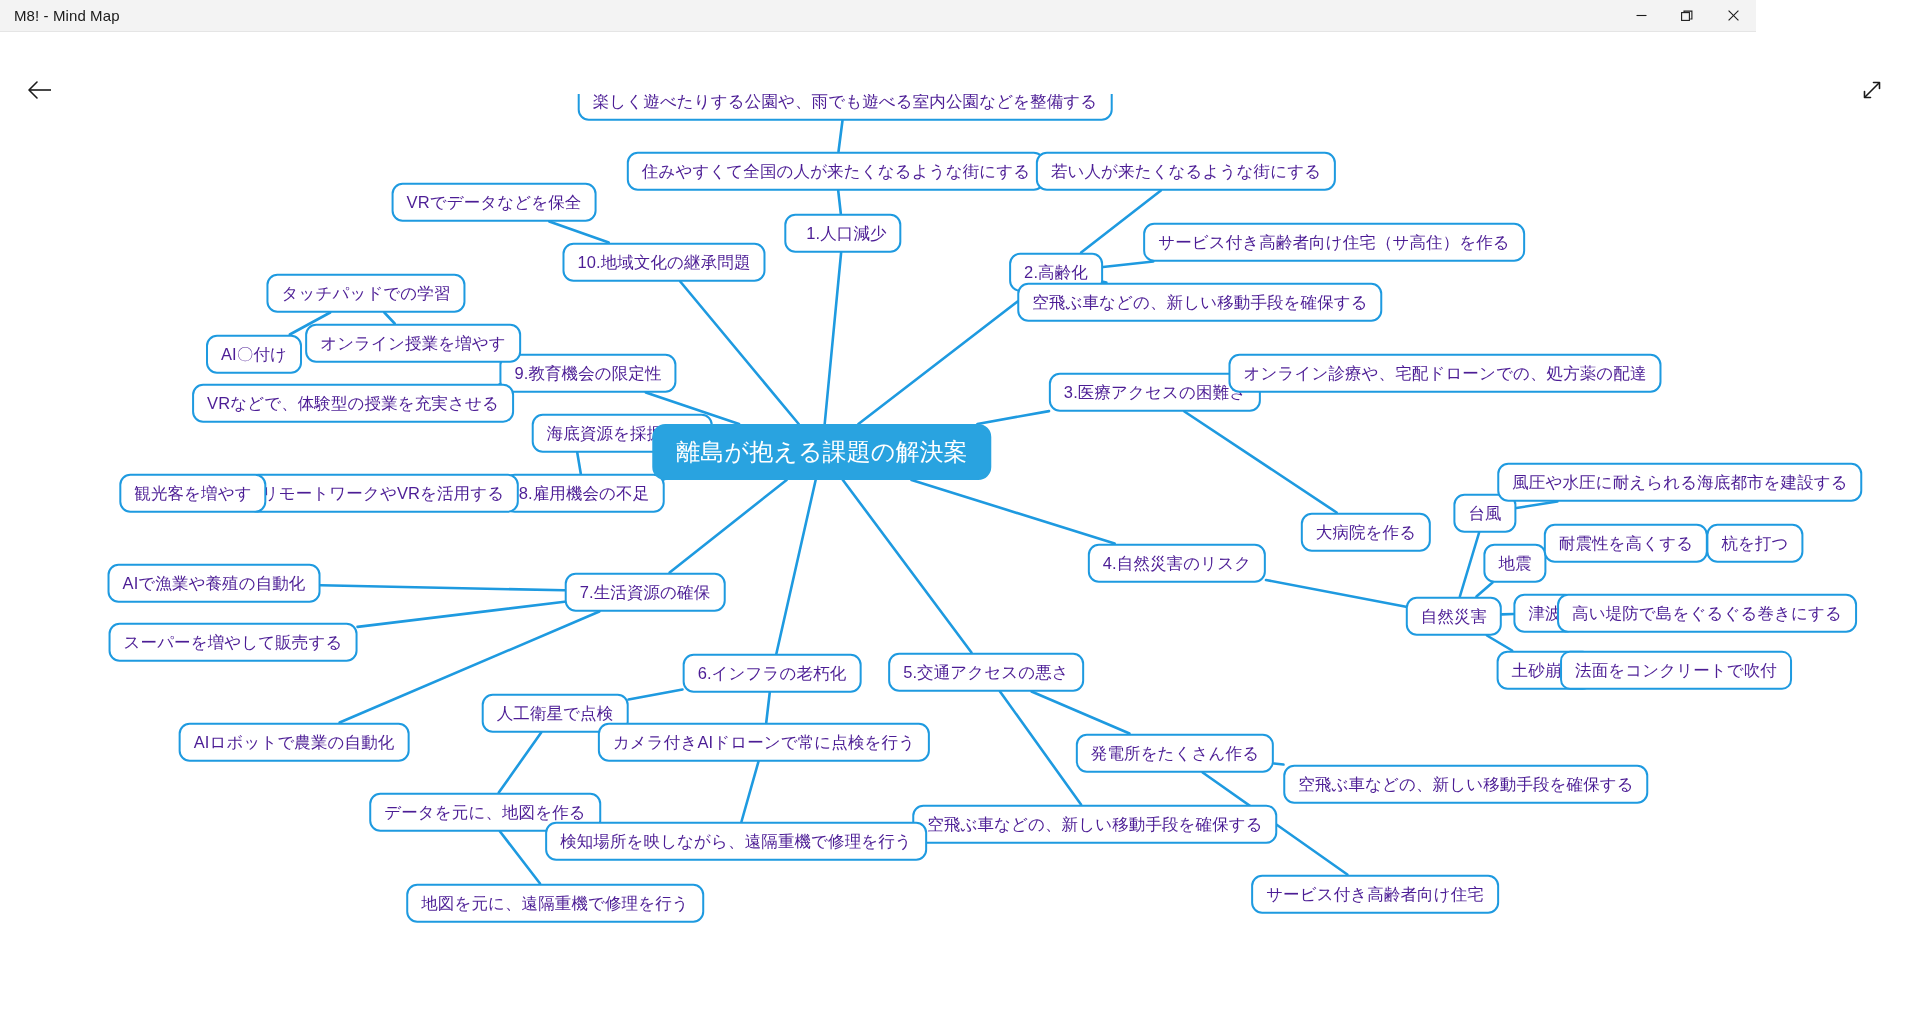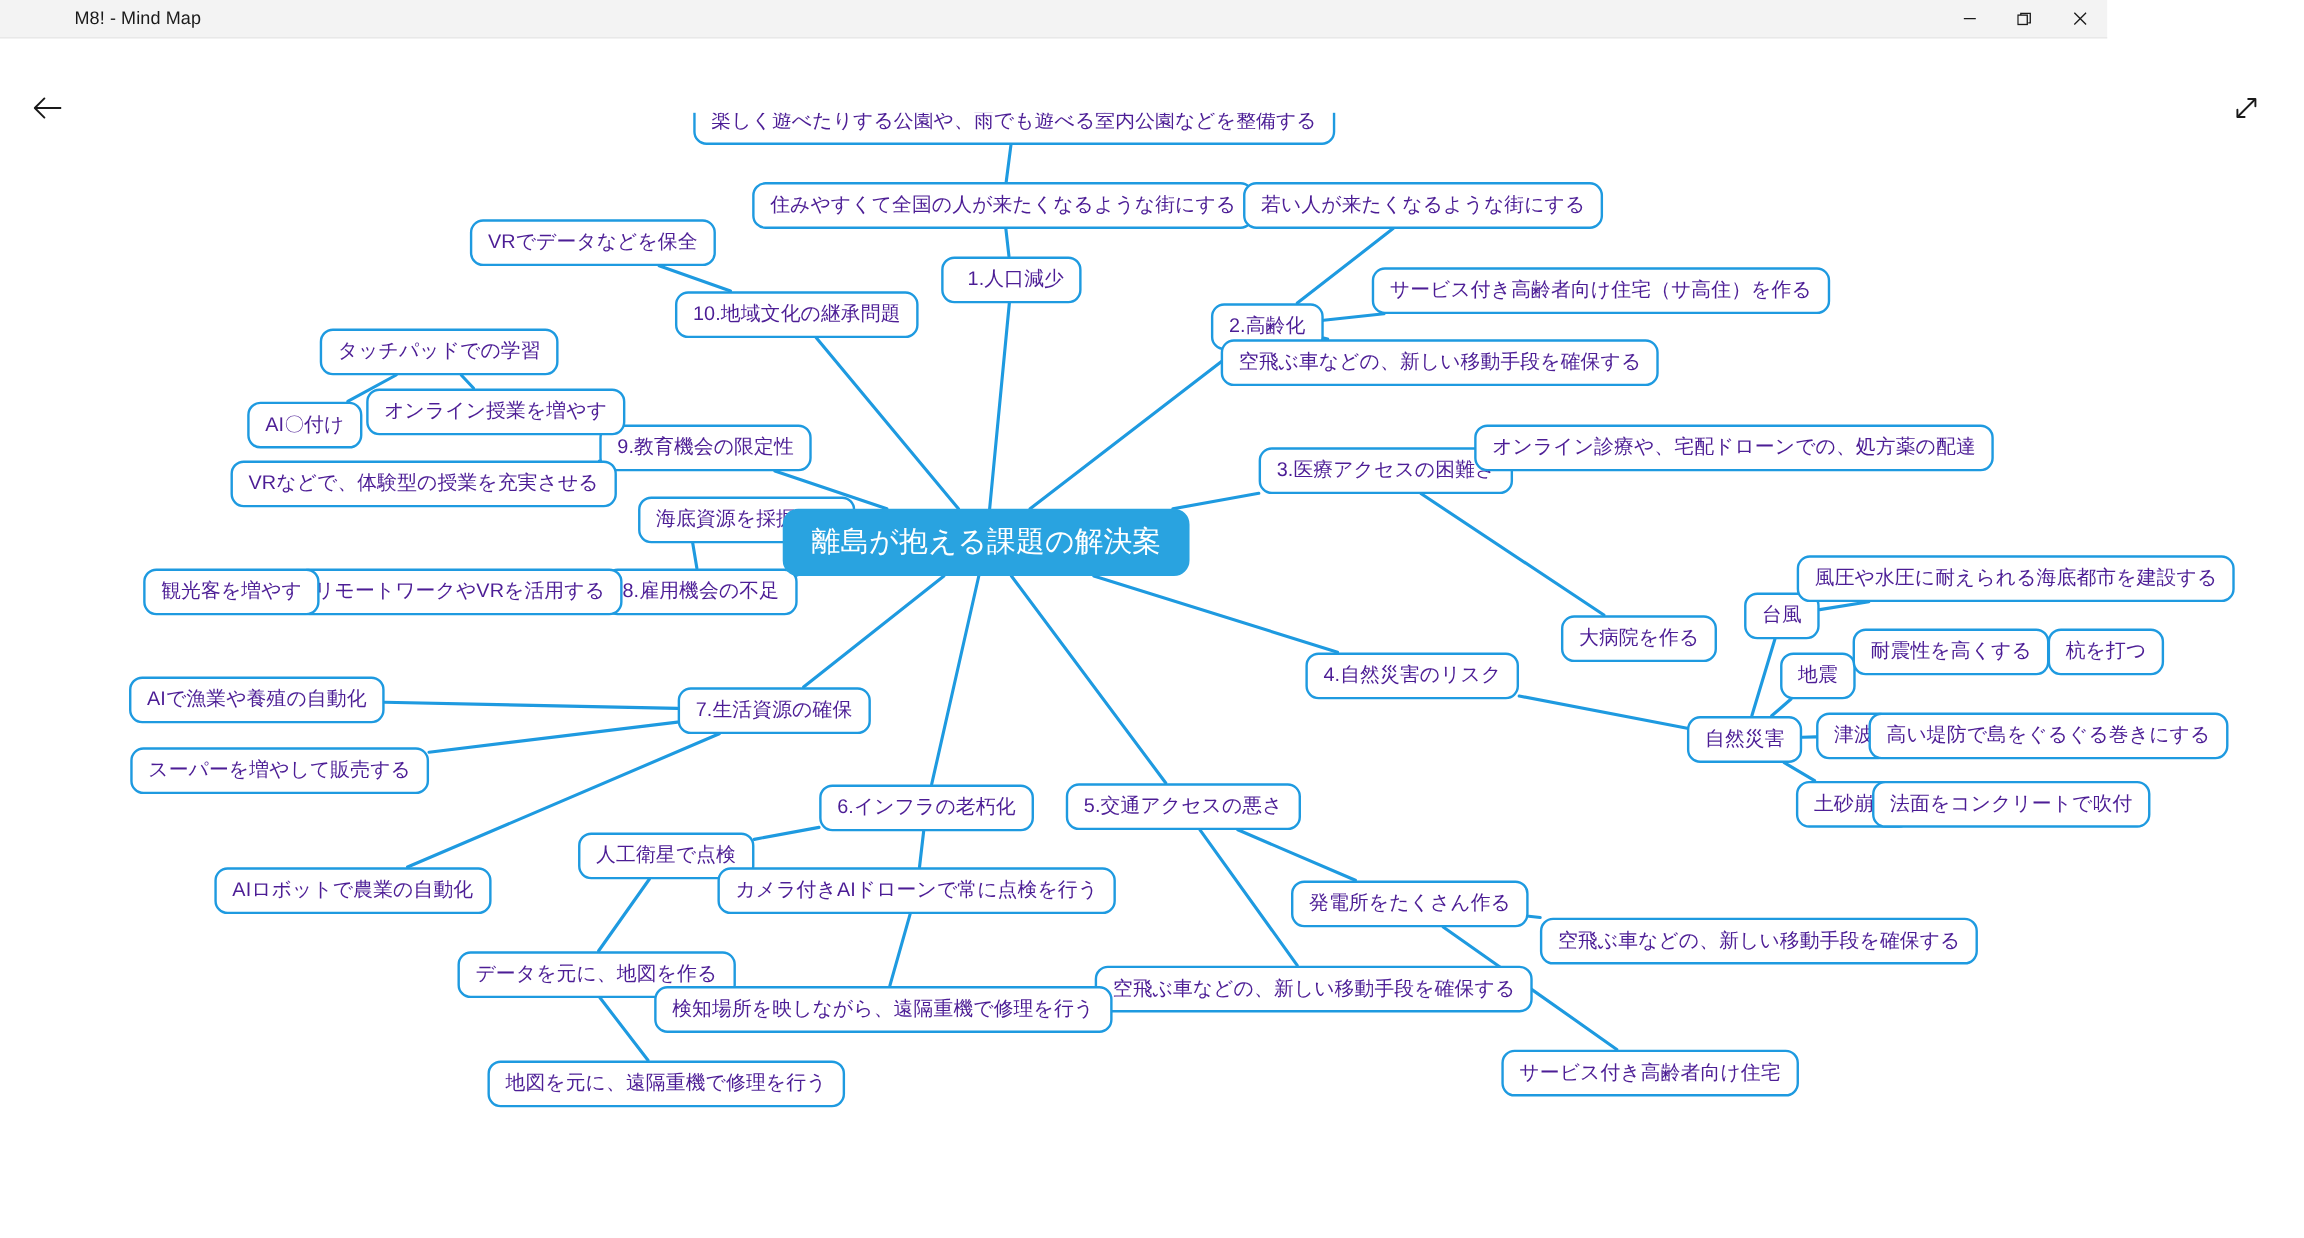--- a/index.html
+++ b/index.html
@@ -12,21 +12,20 @@
   }
 
   
   .titlebar {
     position: absolute; top: 0; left: 0;
     width: 1756px; height: 32px;
     background: #f3f3f3;
     border-bottom: 1px solid #e5e5e5;
     display: flex; align-items: center;
     z-index: 50;
-    padding-left: 48px;
   }
   .titlebar-text {
     font-size: 15px; color: #1a1a1a;
     margin-left: 14px; letter-spacing: .1px;
     white-space: nowrap;
   }
   .win-controls { margin-left: auto; display: flex; height: 32px; }
   .win-btn {
     width: 46px; height: 32px;
     display: flex; align-items: center; justify-content: center;
@@ -199,29 +198,29 @@
       <div class="node" id="node-n4" style="left: 1177px; top: 530px;"><span>4.自然災害のリスク</span></div>
       <div class="node" id="node-n4s" style="left: 1454px; top: 583px;"><span>自然災害</span></div>
       <div class="node" id="node-n4t" style="left: 1485px; top: 480px;"><span>台風</span></div>
       <div class="node" id="node-n4t1" style="left: 1680px; top: 449px;"><span>風圧や水圧に耐えられる海底都市を建設する</span></div>
       <div class="node" id="node-n4j" style="left: 1515px; top: 530px;"><span>地震</span></div>
       <div class="node" id="node-n4j1" style="left: 1626px; top: 510px;"><span>耐震性を高くする</span></div>
       <div class="node" id="node-n4j2" style="left: 1755px; top: 510px;"><span>杭を打つ</span></div>
       <div class="node" id="node-n4n" style="left: 1545px; top: 580px;"><span>津波</span></div>
       <div class="node" id="node-n4n1" style="left: 1707px; top: 580px;"><span>高い堤防で島をぐるぐる巻きにする</span></div>
       <div class="node" id="node-n4d" style="left: 1545px; top: 637px;"><span>土砂崩れ</span></div>
-      <div class="node" id="node-n4d1" style="left: 1676px; top: 637px;"><span>法面をコンクリートで吹付</span></div>
+      <div class="node" id="node-n4d1" style="left: 1676px; top: 637px; border-radius: 10px;"><span>法面をコンクリートで吹付</span></div>
       <div class="node" id="node-n5" style="left: 986px; top: 639px;"><span>5.交通アクセスの悪さ</span></div>
       <div class="node" id="node-n5a" style="left: 1175px; top: 720px;"><span>発電所をたくさん作る</span></div>
       <div class="node" id="node-n5b" style="left: 1466px; top: 751px;"><span>空飛ぶ車などの、新しい移動手段を確保する</span></div>
       <div class="node" id="node-n5c" style="left: 1095px; top: 791px;"><span>空飛ぶ車などの、新しい移動手段を確保する</span></div>
       <div class="node" id="node-n5d" style="left: 1375px; top: 861px;"><span>サービス付き高齢者向け住宅</span></div>
       <div class="node" id="node-n6" style="left: 772px; top: 640px;"><span>6.インフラの老朽化</span></div>
       <div class="node" id="node-n6a" style="left: 555px; top: 680px;"><span>人工衛星で点検</span></div>
-      <div class="node" id="node-n6b" style="left: 485px; top: 779px; margin-left: 12px;"><span>データを元に、地図を作る</span></div>
+      <div class="node" id="node-n6b" style="left: 485px; top: 779px;"><span>データを元に、地図を作る</span></div>
       <div class="node" id="node-n6c" style="left: 555px; top: 870px;"><span>地図を元に、遠隔重機で修理を行う</span></div>
       <div class="node" id="node-n6d" style="left: 764px; top: 709px;"><span>カメラ付きAIドローンで常に点検を行う</span></div>
       <div class="node" id="node-n6e" style="left: 736px; top: 808px;"><span>検知場所を映しながら、遠隔重機で修理を行う</span></div>
       <div class="node" id="node-n7" style="left: 645px; top: 559px;"><span>7.生活資源の確保</span></div>
       <div class="node" id="node-n7a" style="left: 214px; top: 550px;"><span>AIで漁業や養殖の自動化</span></div>
       <div class="node" id="node-n7b" style="left: 233px; top: 609px;"><span>スーパーを増やして販売する</span></div>
       <div class="node" id="node-n7c" style="left: 294px; top: 709px;"><span>AIロボットで農業の自動化</span></div>
       <div class="node" id="node-n8" style="left: 584px; top: 460px;"><span>8.雇用機会の不足</span></div>
       <div class="node" id="node-n8a" style="left: 574px; top: 400px; margin-left: 48px;"><span>海底資源を採掘する</span></div>
       <div class="node" id="node-n8b" style="left: 383px; top: 460px;"><span>リモートワークやVRを活用する</span></div>

